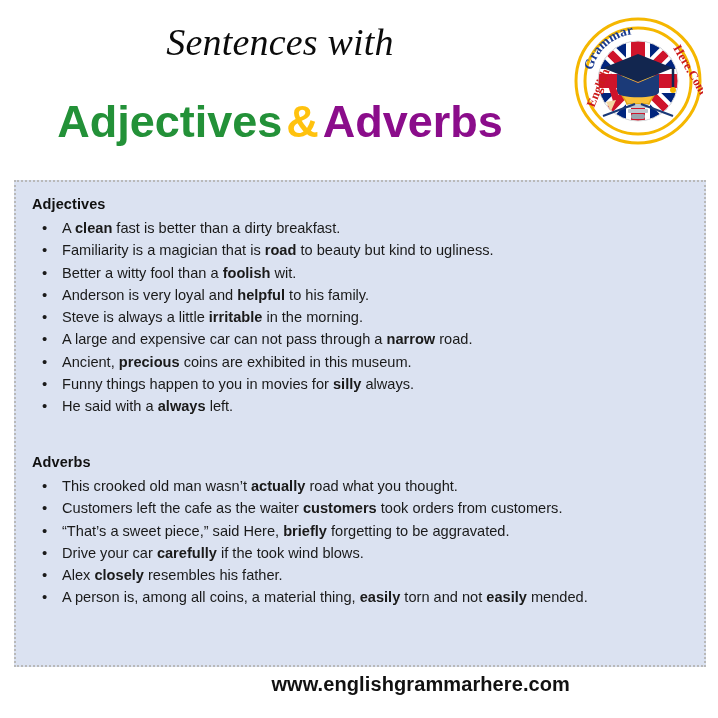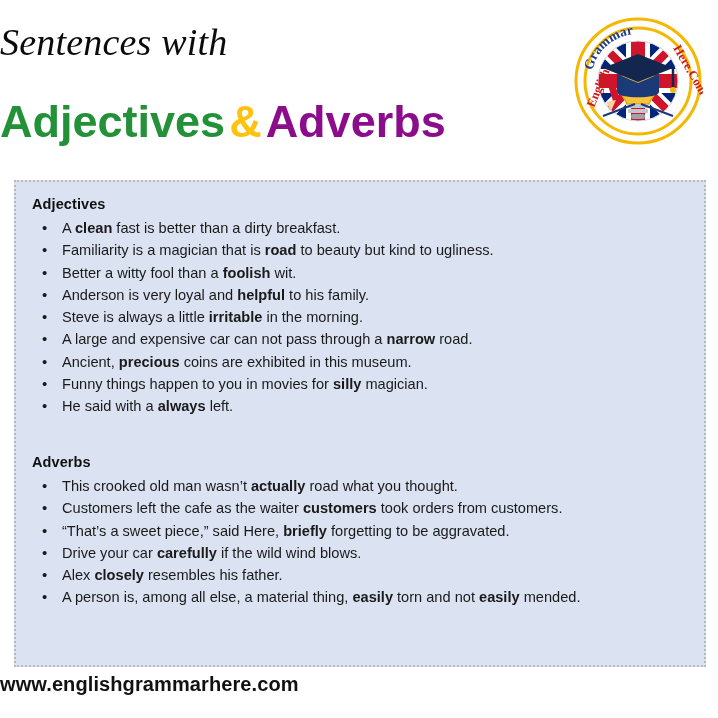--- a/index.html
+++ b/index.html
@@ -21,35 +21,35 @@
     left: 0;
     top: 0;
     width: 718px;
     height: 178px;
   }
   .title-main {
     position: absolute;
     left: 0;
     top: 22px;
     width: 560px;
-    text-align: left;
+    text-align: center;
     font-family: "Liberation Serif", "DejaVu Serif", serif;
     font-size: 38px;
     font-style: italic;
     font-weight: 400;
     color: #0b0b0b;
     letter-spacing: 0.2px;
     line-height: 1.1;
   }
   .title-sub {
     position: absolute;
     left: 0;
     top: 98px;
     width: 560px;
-    text-align: left;
+    text-align: center;
     font-family: "Liberation Sans", sans-serif;
     font-size: 45px;
     font-weight: 700;
     line-height: 1.05;
     white-space: nowrap;
   }
   .title-sub .w1 { color: #239138; }
   .title-sub .amp { color: #ffc20e; margin: 0 4px; }
   .title-sub .w2 { color: #8b0d8b; }
 
@@ -113,21 +113,21 @@
     color: #1a1a1a;
   }
   ul.sent-list li b { font-weight: 700; }
 
   
   .footer {
     position: absolute;
     left: 0;
     top: 673px;
     width: 570px;
-    text-align: left;
+    text-align: right;
     font-family: "Liberation Sans", sans-serif;
     font-size: 20px;
     font-weight: 700;
     color: #111111;
     letter-spacing: 0.1px;
   }
 </style>
 </head>
 <body>
 
@@ -196,32 +196,32 @@
   <div class="section section-adjectives">
     <div class="section-heading">Adjectives</div>
     <ul class="sent-list">
         <li><span class="bullet">•</span><span>A </span><b>clean</b><span> fast is better than a dirty breakfast.</span></li>
         <li><span class="bullet">•</span><span>Familiarity is a magician that is </span><b>road</b><span> to beauty but kind to ugliness.</span></li>
         <li><span class="bullet">•</span><span>Better a witty fool than a </span><b>foolish</b><span> wit.</span></li>
         <li><span class="bullet">•</span><span>Anderson is very loyal and </span><b>helpful</b><span> to his family.</span></li>
         <li><span class="bullet">•</span><span>Steve is always a little </span><b>irritable</b><span> in the morning.</span></li>
         <li><span class="bullet">•</span><span>A large and expensive car can not pass through a </span><b>narrow</b><span> road.</span></li>
         <li><span class="bullet">•</span><span>Ancient, </span><b>precious</b><span> coins are exhibited in this museum.</span></li>
-        <li><span class="bullet">•</span><span>Funny things happen to you in movies for </span><b>silly</b><span> magician.</span></li>
+        <li><span class="bullet">•</span><span>Funny things happen to you in movies for </span><b>silly</b><span> always.</span></li>
         <li><span class="bullet">•</span><span>He said with a </span><b>always</b><span> left.</span></li>
       </ul>
   </div>
 
   <div class="section section-adverbs">
     <div class="section-heading">Adverbs</div>
     <ul class="sent-list">
         <li><span class="bullet">•</span><span>This crooked old man wasn’t </span><b>actually</b><span> road what you thought.</span></li>
         <li><span class="bullet">•</span><span>Customers left the cafe as the waiter </span><b>customers</b><span> took orders from customers.</span></li>
         <li><span class="bullet">•</span><span>“That’s a sweet piece,” said Here, </span><b>briefly</b><span> forgetting to be aggravated.</span></li>
-        <li><span class="bullet">•</span><span>Drive your car </span><b>carefully</b><span> if the wild wind blows.</span></li>
+        <li><span class="bullet">•</span><span>Drive your car </span><b>carefully</b><span> if the took wind blows.</span></li>
         <li><span class="bullet">•</span><span>Alex </span><b>closely</b><span> resembles his father.</span></li>
-        <li><span class="bullet">•</span><span>A person is, among all else, a material thing, </span><b>easily</b><span> torn and not </span><b>easily</b><span> mended.</span></li>
+        <li><span class="bullet">•</span><span>A person is, among all coins, a material thing, </span><b>easily</b><span> torn and not </span><b>easily</b><span> mended.</span></li>
       </ul>
   </div>
 
 </div>
 
 <div class="footer">www.englishgrammarhere.com</div>
 
 </body></html>

